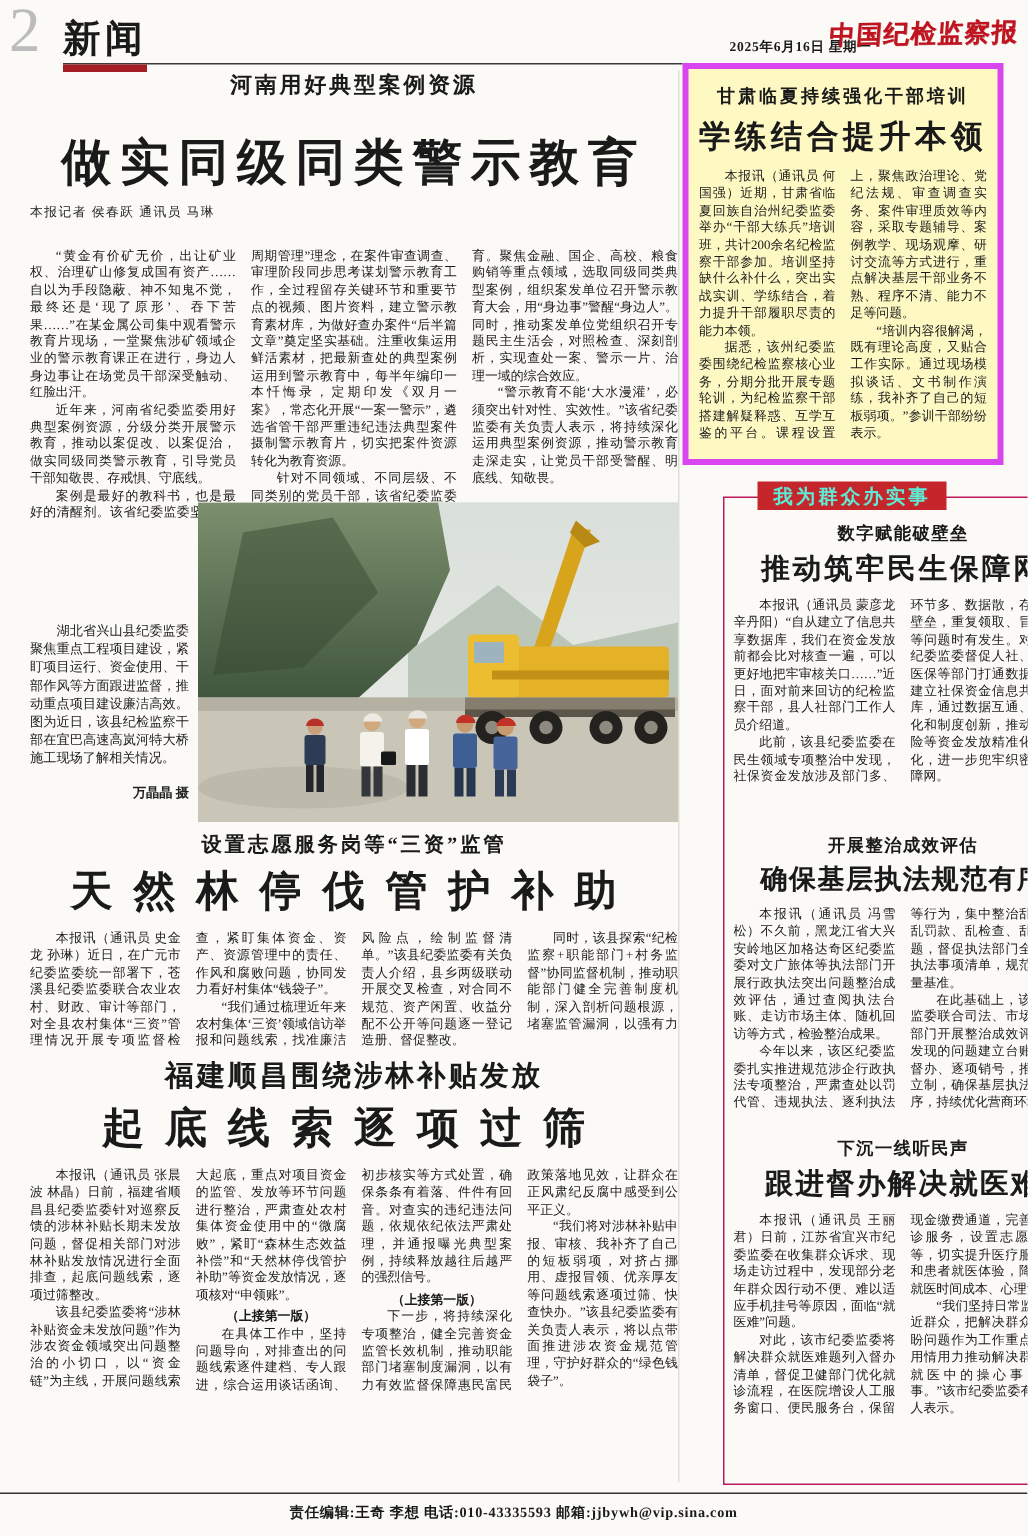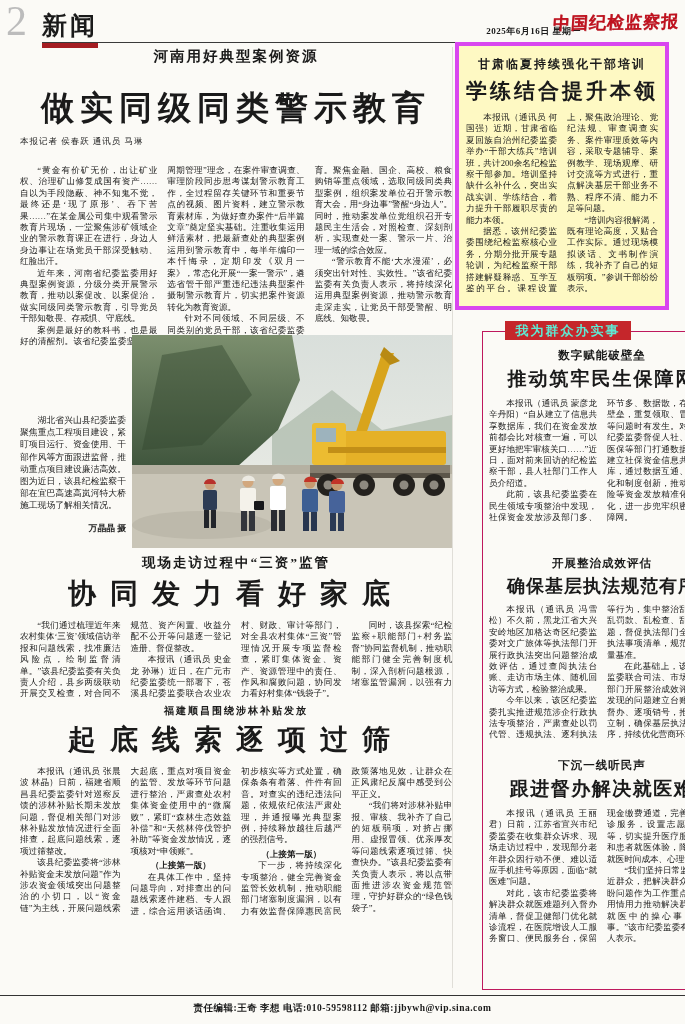--- a/index.html
+++ b/index.html
@@ -29,21 +29,21 @@
   .main-art .bodytext{margin-top:17px;column-count:3;height:202px;}
   .photo-caption{left:20px;top:386px;width:106px;font-size:8.8px;line-height:12.2px;text-align:justify;color:#222;margin-top:28px;}
   .photo-caption .cap{text-indent:2em;margin:0;}
   .photo-caption .credit{text-align:right;font-weight:bold;margin-top:10px;}
   .photo-frame{left:132px;top:335px;width:320px;height:213px;background:#d8dad4;}
   .sichuan-art{left:20px;top:554px;width:432px;}
   .sichuan-art .kicker{font-size:13.5px;}
   .sichuan-art .headline{font-size:28px;letter-spacing:14px;margin-top:3px;}
   .sichuan-art .bodytext{margin-top:7px;column-count:4;height:86px;}
   .fujian-art{left:20px;top:704px;width:432px;}
-  .fujian-art .kicker{font-size:10px;}
+  .fujian-art .kicker{font-size:19px;}
   .fujian-art .headline{font-size:28px;letter-spacing:14px;margin-top:3px;}
   .fujian-art .bodytext{margin-top:7px;column-count:4;height:226px;}
   
   .v-divider{left:452px;top:47px;height:941px;width:0;border-left:1px solid #e0ded8;}
   .red-box{left:455px;top:42px;width:214px;height:268px;border:4px solid #d946ef;box-sizing:border-box;
            padding:10px 7px 6px 7px;background:#fef9c3;}
   .red-box .kicker{font-size:12px;}
   .red-box .headline{font-size:21px;letter-spacing:3px;margin-top:4px;}
   .red-box .bodytext{margin-top:7px;column-count:2;height:188px;}
   .ows-box{left:458px;top:331px;width:240px;height:659px;border:1px solid #be185d;box-sizing:border-box;
@@ -172,25 +172,25 @@
           <path d="M199,149 a6.5,5.5 0 0 1 13,0 z" fill="#c23327"></path>
         <rect x="197" y="156" width="16" height="22" rx="2" fill="#46639a"></rect>
         <rect x="198" y="178" width="6" height="18" fill="#2b3a55"></rect>
           <rect x="206" y="178" width="6" height="18" fill="#2b3a55"></rect>
       </g>
     </g>
   </svg>
 </div>
 
 <div class="abs sichuan-art">
-  <div class="kicker">现场走访过程中“三资”监管</div>
-  <div class="headline">协同发力看好家底</div>
-  <div class="bodytext">
+  <div class="kicker">设置志愿服务岗等“三资”监管</div>
+  <div class="headline">天然林停伐管护补助</div>
+  <div class="bodytext">
+    <p>本报讯（通讯员 史金龙 孙琳）近日，在广元市纪委监委统一部署下，苍溪县纪委监委联合农业农村、财政、审计等部门，对全县农村集体“三资”管理情况开展专项监督检查，紧盯集体资金、资产、资源管理中的责任、作风和腐败问题，协同发力看好村集体“钱袋子”。</p>
     <p>“我们通过梳理近年来农村集体‘三资’领域信访举报和问题线索，找准廉洁风险点，绘制监督清单。”该县纪委监委有关负责人介绍，县乡两级联动开展交叉检查，对合同不规范、资产闲置、收益分配不公开等问题逐一登记造册、督促整改。</p>
-    <p>本报讯（通讯员 史金龙 孙琳）近日，在广元市纪委监委统一部署下，苍溪县纪委监委联合农业农村、财政、审计等部门，对全县农村集体“三资”管理情况开展专项监督检查，紧盯集体资金、资产、资源管理中的责任、作风和腐败问题，协同发力看好村集体“钱袋子”。</p>
     <p>同时，该县探索“纪检监察+职能部门+村务监督”协同监督机制，推动职能部门健全完善制度机制，深入剖析问题根源，堵塞监管漏洞，以强有力监督守护农村集体“家底”，助力乡村全面振兴。</p>
   </div>
 </div>
 
 <div class="abs fujian-art">
   <div class="kicker">福建顺昌围绕涉林补贴发放</div>
   <div class="headline">起底线索逐项过筛</div>
   <div class="bodytext">
     <p>本报讯（通讯员 张晨波 林晶）日前，福建省顺昌县纪委监委针对巡察反馈的涉林补贴长期未发放问题，督促相关部门对涉林补贴发放情况进行全面排查，起底问题线索，逐项过筛整改。</p>
     <p>该县纪委监委将“涉林补贴资金未发放问题”作为涉农资金领域突出问题整治的小切口，以“资金链”为主线，开展问题线索大起底，重点对项目资金的监管、发放等环节问题进行整治，严肃查处农村集体资金使用中的“微腐败”，紧盯“森林生态效益补偿”和“天然林停伐管护补助”等资金发放情况，逐项核对“申领账”。</p>
@@ -241,13 +241,13 @@
       <p>本报讯（通讯员 王丽君）日前，江苏省宜兴市纪委监委在收集群众诉求、现场走访过程中，发现部分老年群众因行动不便、难以适应手机挂号等原因，面临“就医难”问题。</p>
       <p>对此，该市纪委监委将解决群众就医难题列入督办清单，督促卫健部门优化就诊流程，在医院增设人工服务窗口、便民服务台，保留现金缴费通道，完善导医陪诊服务，设置志愿服务岗等，切实提升医疗服务质量和患者就医体验，降低群众就医时间成本、心理负担。</p>
       <p>“我们坚持日常监督、贴近群众，把解决群众急难愁盼问题作为工作重点，用心用情用力推动解决群众看病就医中的操心事、烦心事。”该市纪委监委有关负责人表示。</p>
     </div>
   </div>
 </div>
 
 <div class="abs ows-banner" style="background:#c5262b;">我为群众办实事</div>
 
 <div class="abs footer-rule"></div>
-<div class="abs footer-line">责任编辑:王奇 李想  电话:010-59598112  邮箱:jjbywh@vip.sina.com</div>
+<div class="abs footer-line">责任编辑:王奇 李想  电话:010-43335593  邮箱:jjbywh@vip.sina.com</div>
 
 </body></html>

